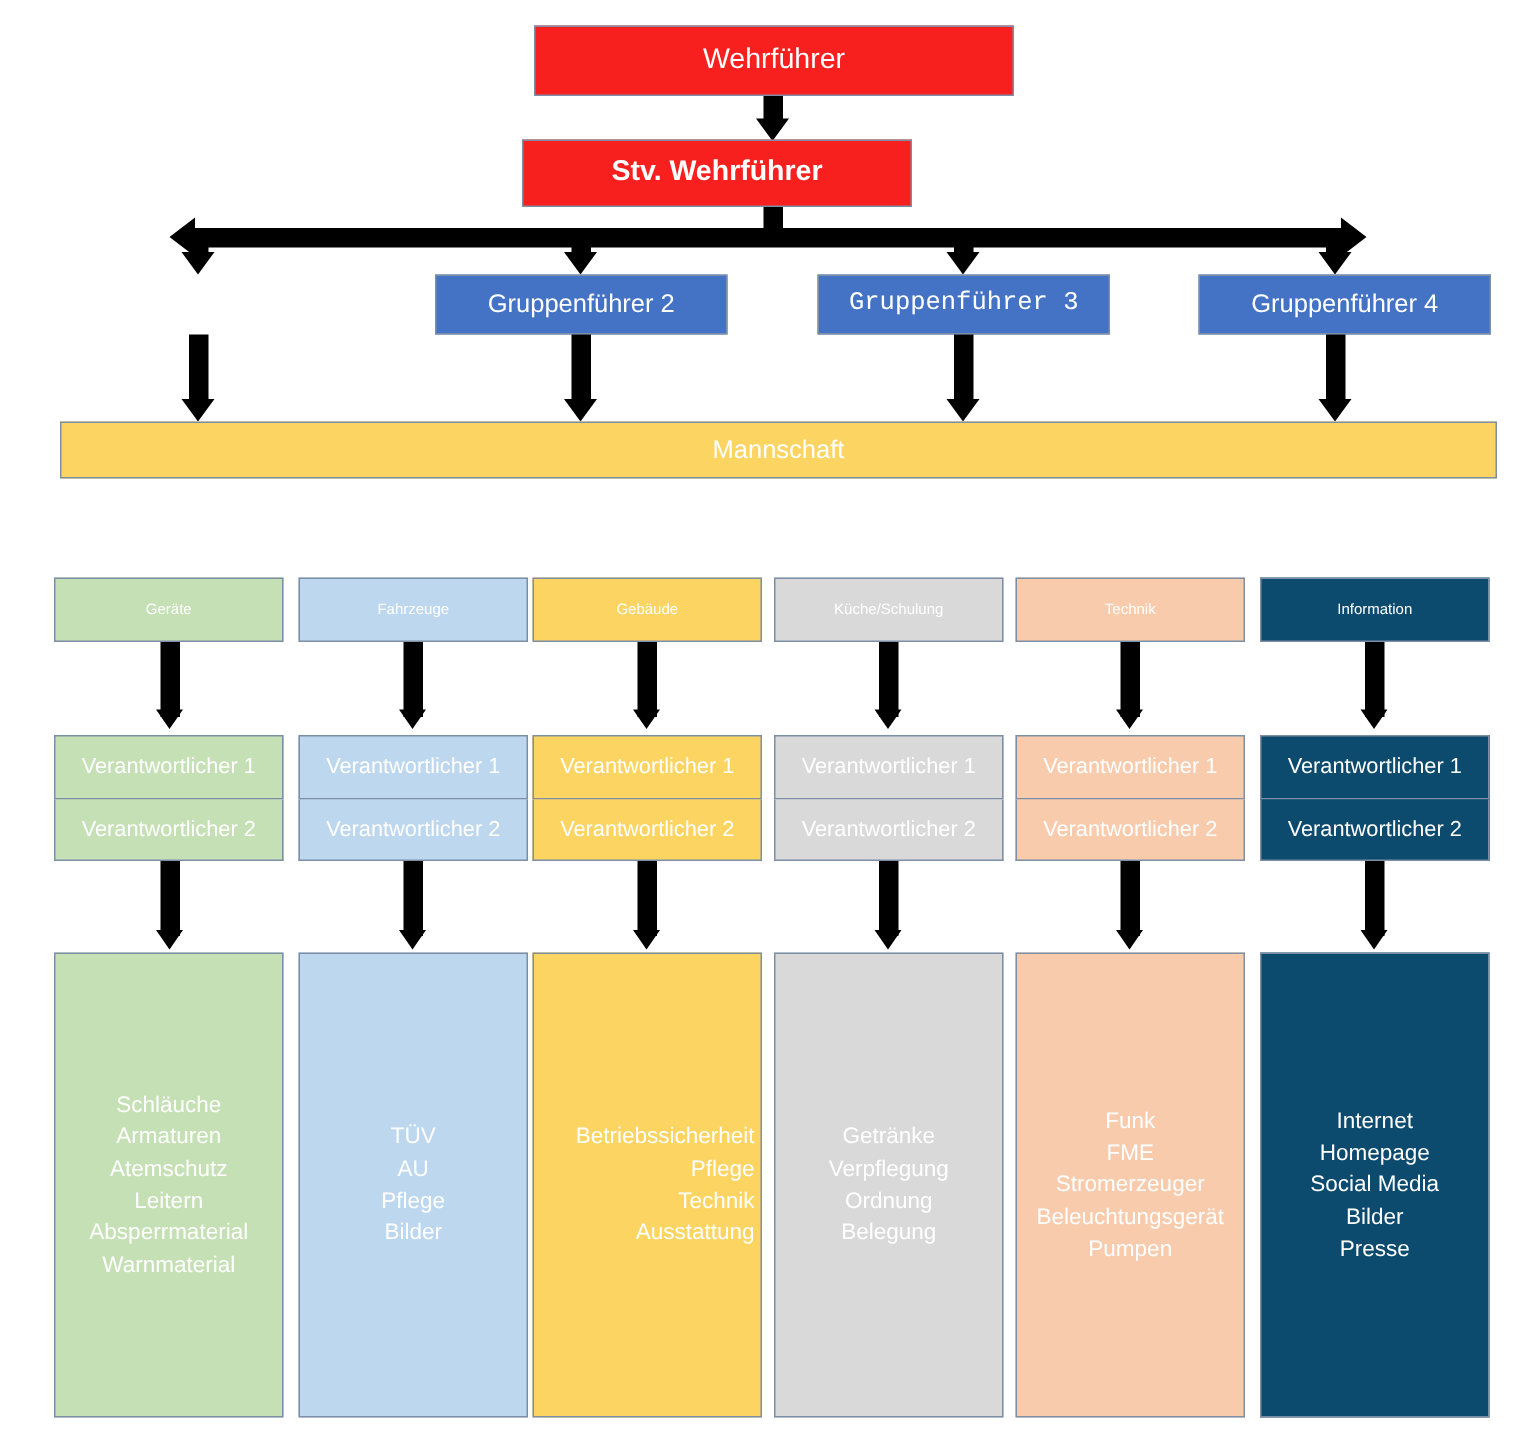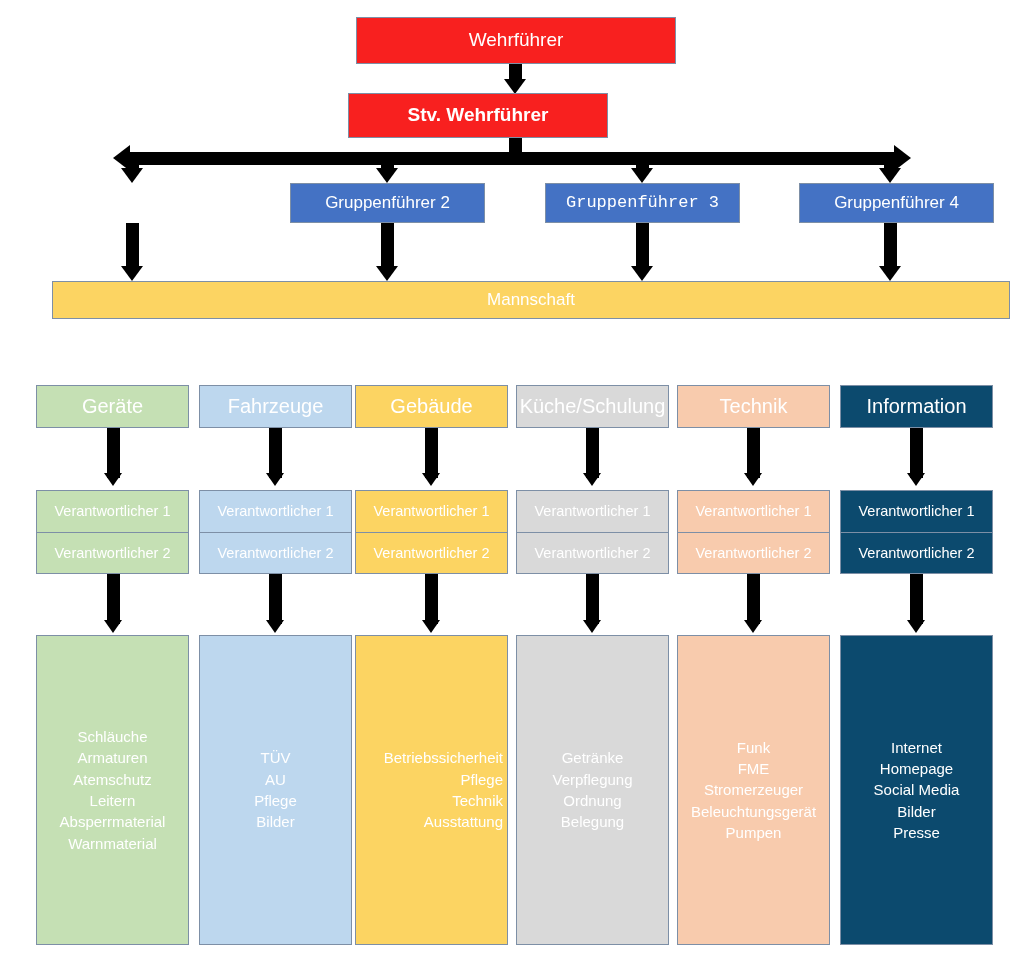--- a/index.html
+++ b/index.html
@@ -58,21 +58,21 @@
 
   
   .c-green  { background: #C5E0B4; }
   .c-blue   { background: #BDD7EE; }
   .c-yellow { background: #FCD462; }
   .c-gray   { background: #D9D9D9; }
   .c-salmon { background: #F8CBAD; }
   .c-dgray  { background: #0c4a6e; }
 
   .dept-head {
-    font-size: 20px;
+    font-size: 10px;
   }
   .resp {
     font-size: 14.5px;
   }
   .resp-group {
     position: absolute;
     box-sizing: border-box;
     display: flex;
     flex-direction: column;
   }
@@ -179,21 +179,21 @@
 
   <div class="conn" style="left:381px; top:223px; width:13px; height:47px;"></div>
   <div class="arrow-down" style="left:376px; top:266px;"></div>
 
   <div class="conn" style="left:636px; top:223px; width:13px; height:47px;"></div>
   <div class="arrow-down" style="left:631px; top:266px;"></div>
 
   <div class="conn" style="left:884px; top:223px; width:13px; height:47px;"></div>
   <div class="arrow-down" style="left:879px; top:266px;"></div>
 
-  <div class="box crew" style="left:52px; top:281px; width:958px; height:38px;">
+  <div class="box crew" style="left:40px; top:281px; width:958px; height:38px;">
     <span>Mannschaft</span>
   </div>
 
   <div class="box stack dept-head c-green" style="left:36px; top:385px; width:153px; height:43px;">
     <span>Geräte</span>
   </div>
   <div class="conn" style="left:107px; top:428px; width:13px; height:50px;"></div>
   <div class="arrow-down sm" style="left:104px; top:473px;"></div>
   <div class="resp-group c-green" style="left:36px; top:490px; width:153px; height:84px;">
     <div class="resp c-green">

